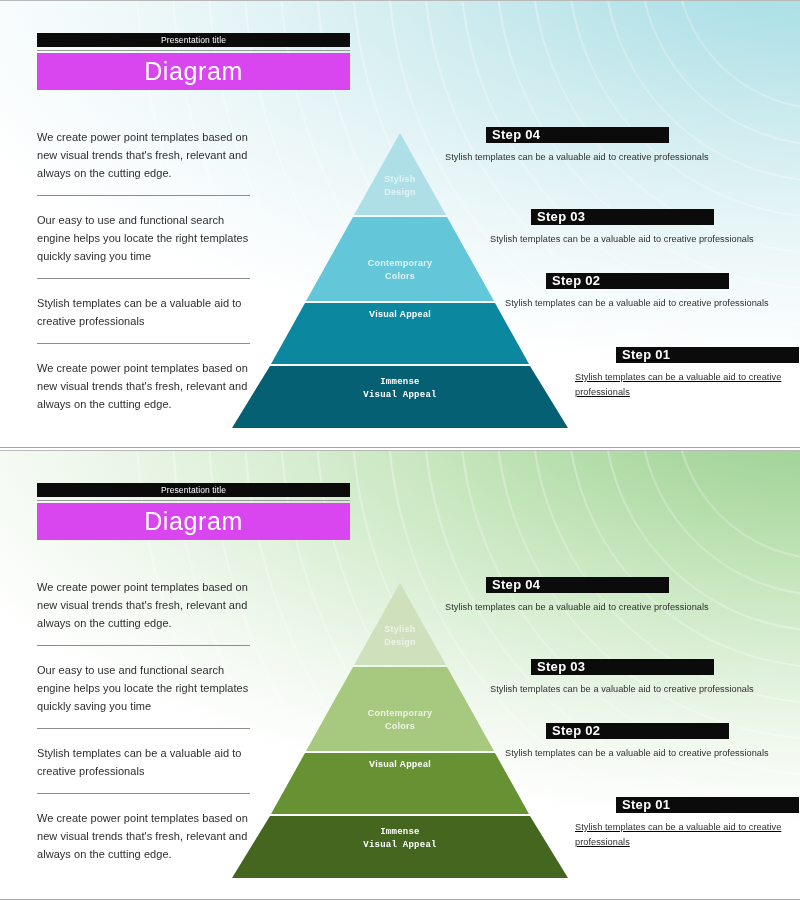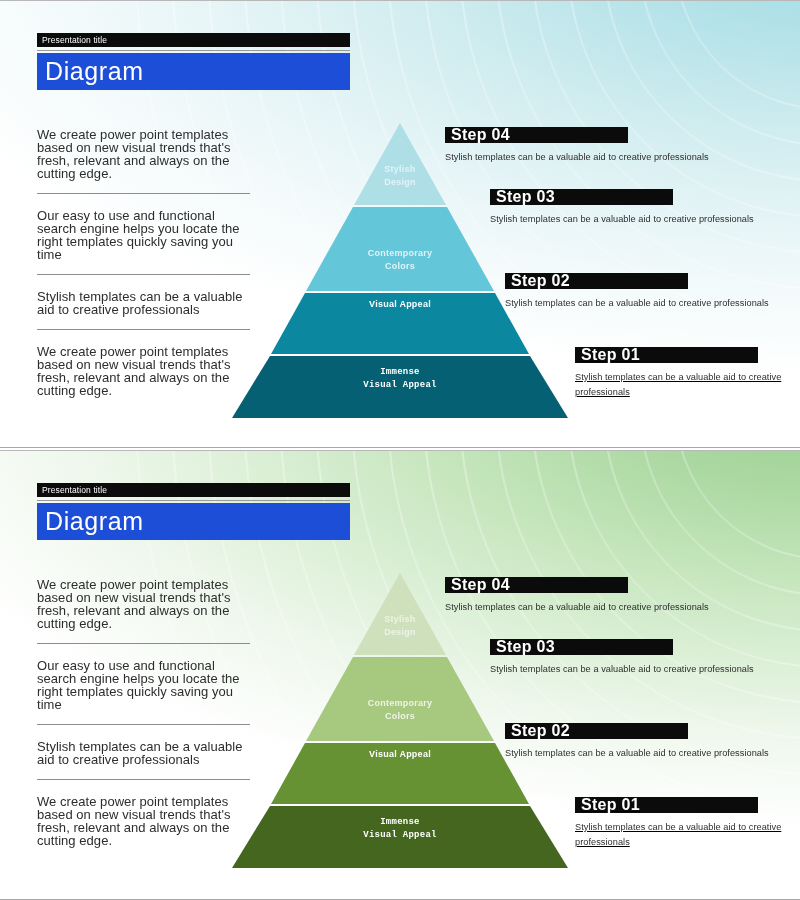--- a/index.html
+++ b/index.html
@@ -26,69 +26,70 @@
   .bg-wash { position:absolute; inset:0; }
   .bg-blue  { background:
       radial-gradient(ellipse 150% 120% at 103% -12%, #9fdce4 0%, #b6e3e9 18%, #cfecef 34%, #e4f4f6 50%, #f3fafb 64%, #ffffff 80%); }
   .bg-green { background:
       radial-gradient(ellipse 150% 120% at 103% -12%, #96cf8e 0%, #add9a3 18%, #c6e6bd 34%, #ddf0d8 50%, #f0f8ee 64%, #ffffff 80%); }
 
   .arcs { position:absolute; top:0; right:0; width:100%; height:100%; }
   .arcs svg { position:absolute; top:0; right:0; overflow:visible; }
 
   
-  .hdr { position:absolute; left:37px; top:32px; width:313px; }
+  .hdr { position:absolute; left:37px; top:32px; width:313px;text-align:center; }
   .hdr-sub {
     background:#0b0b0b; color:#ffffff;
     font-size:8.5px; letter-spacing:.1px;
     padding:2px 5px 3px 5px; height:14px; line-height:10px;
   }
   .hdr-rule { height:1px; background:#9a9a9a; margin:3px 0 2px 0; }
   .hdr-title {
-    background:#1d4ed8; color:#ffffff;
+    background:#d946ef; color:#ffffff;
     font-size:25px; font-weight:300; letter-spacing:.6px;
     padding:3px 8px 6px 8px; height:37px; line-height:30px;
   }
 
   
   .left-col { position:absolute; left:37px; top:127px; width:213px; }
   .lt-block { position:relative; }
   .lt-text {
-    font-size:13px; line-height:13px; color:#2d2d2d;
+    font-size:11px; line-height:18px; color:#2d2d2d;
     letter-spacing:.05px;
   }
   .lt-rule { height:1px; background:#8d8d8d; margin:13px 0 15px 0; }
 
   
-  .pyramid { position:absolute; left:232px; top:122px; width:336px; height:295px; }
+  .pyramid { position:absolute; left:232px; top:132px; width:336px; height:295px; }
   .pyramid svg { display:block; }
   .tier-label {
     position:absolute; width:100%; text-align:center;
     font-size:9px; font-weight:bold; line-height:12.5px;
     letter-spacing:.25px; pointer-events:none;
   }
   .tl-1 { top:40px;  color:#ffffff; opacity:.62; }
   .tl-2 { top:100px; color:#ffffff; opacity:.80;margin-top:24px; }
   .tl-3 { top:175px; color:#ffffff; }
   .tl-4 { top:243px; color:#ffffff;font-family:Liberation Mono, monospace; }
 
   
   .step { position:absolute; }
   .step-bar {
     background:#0b0b0b; color:#ffffff;
-    font-size:16px; font-weight:bold; letter-spacing:.3px;
+    font-size:13px; font-weight:bold; letter-spacing:.3px;
     height:16px; line-height:15px; padding:0 6px;
     width:183px;
+    margin-left:41px;
   }
   .step-body {
     font-size:9.2px; line-height:14.5px; color:#2d2d2d;
     margin-top:7px; letter-spacing:.05px;
   }
   #blue-step-04,  #green-step-04 { left:445px; top:126px; }
-  #blue-step-03,  #green-step-03 { left:490px; top:188px; }
+  #blue-step-03,  #green-step-03 { left:490px; top:208px; }
   #blue-step-02,  #green-step-02 { left:505px; top:272px; }
   #blue-step-01,  #green-step-01 { left:575px; top:346px;text-decoration:underline; }
 </style>
 </head>
 <body>
 
 <div class="deck">
 
   <section class="slide" id="slide-blue">
 

